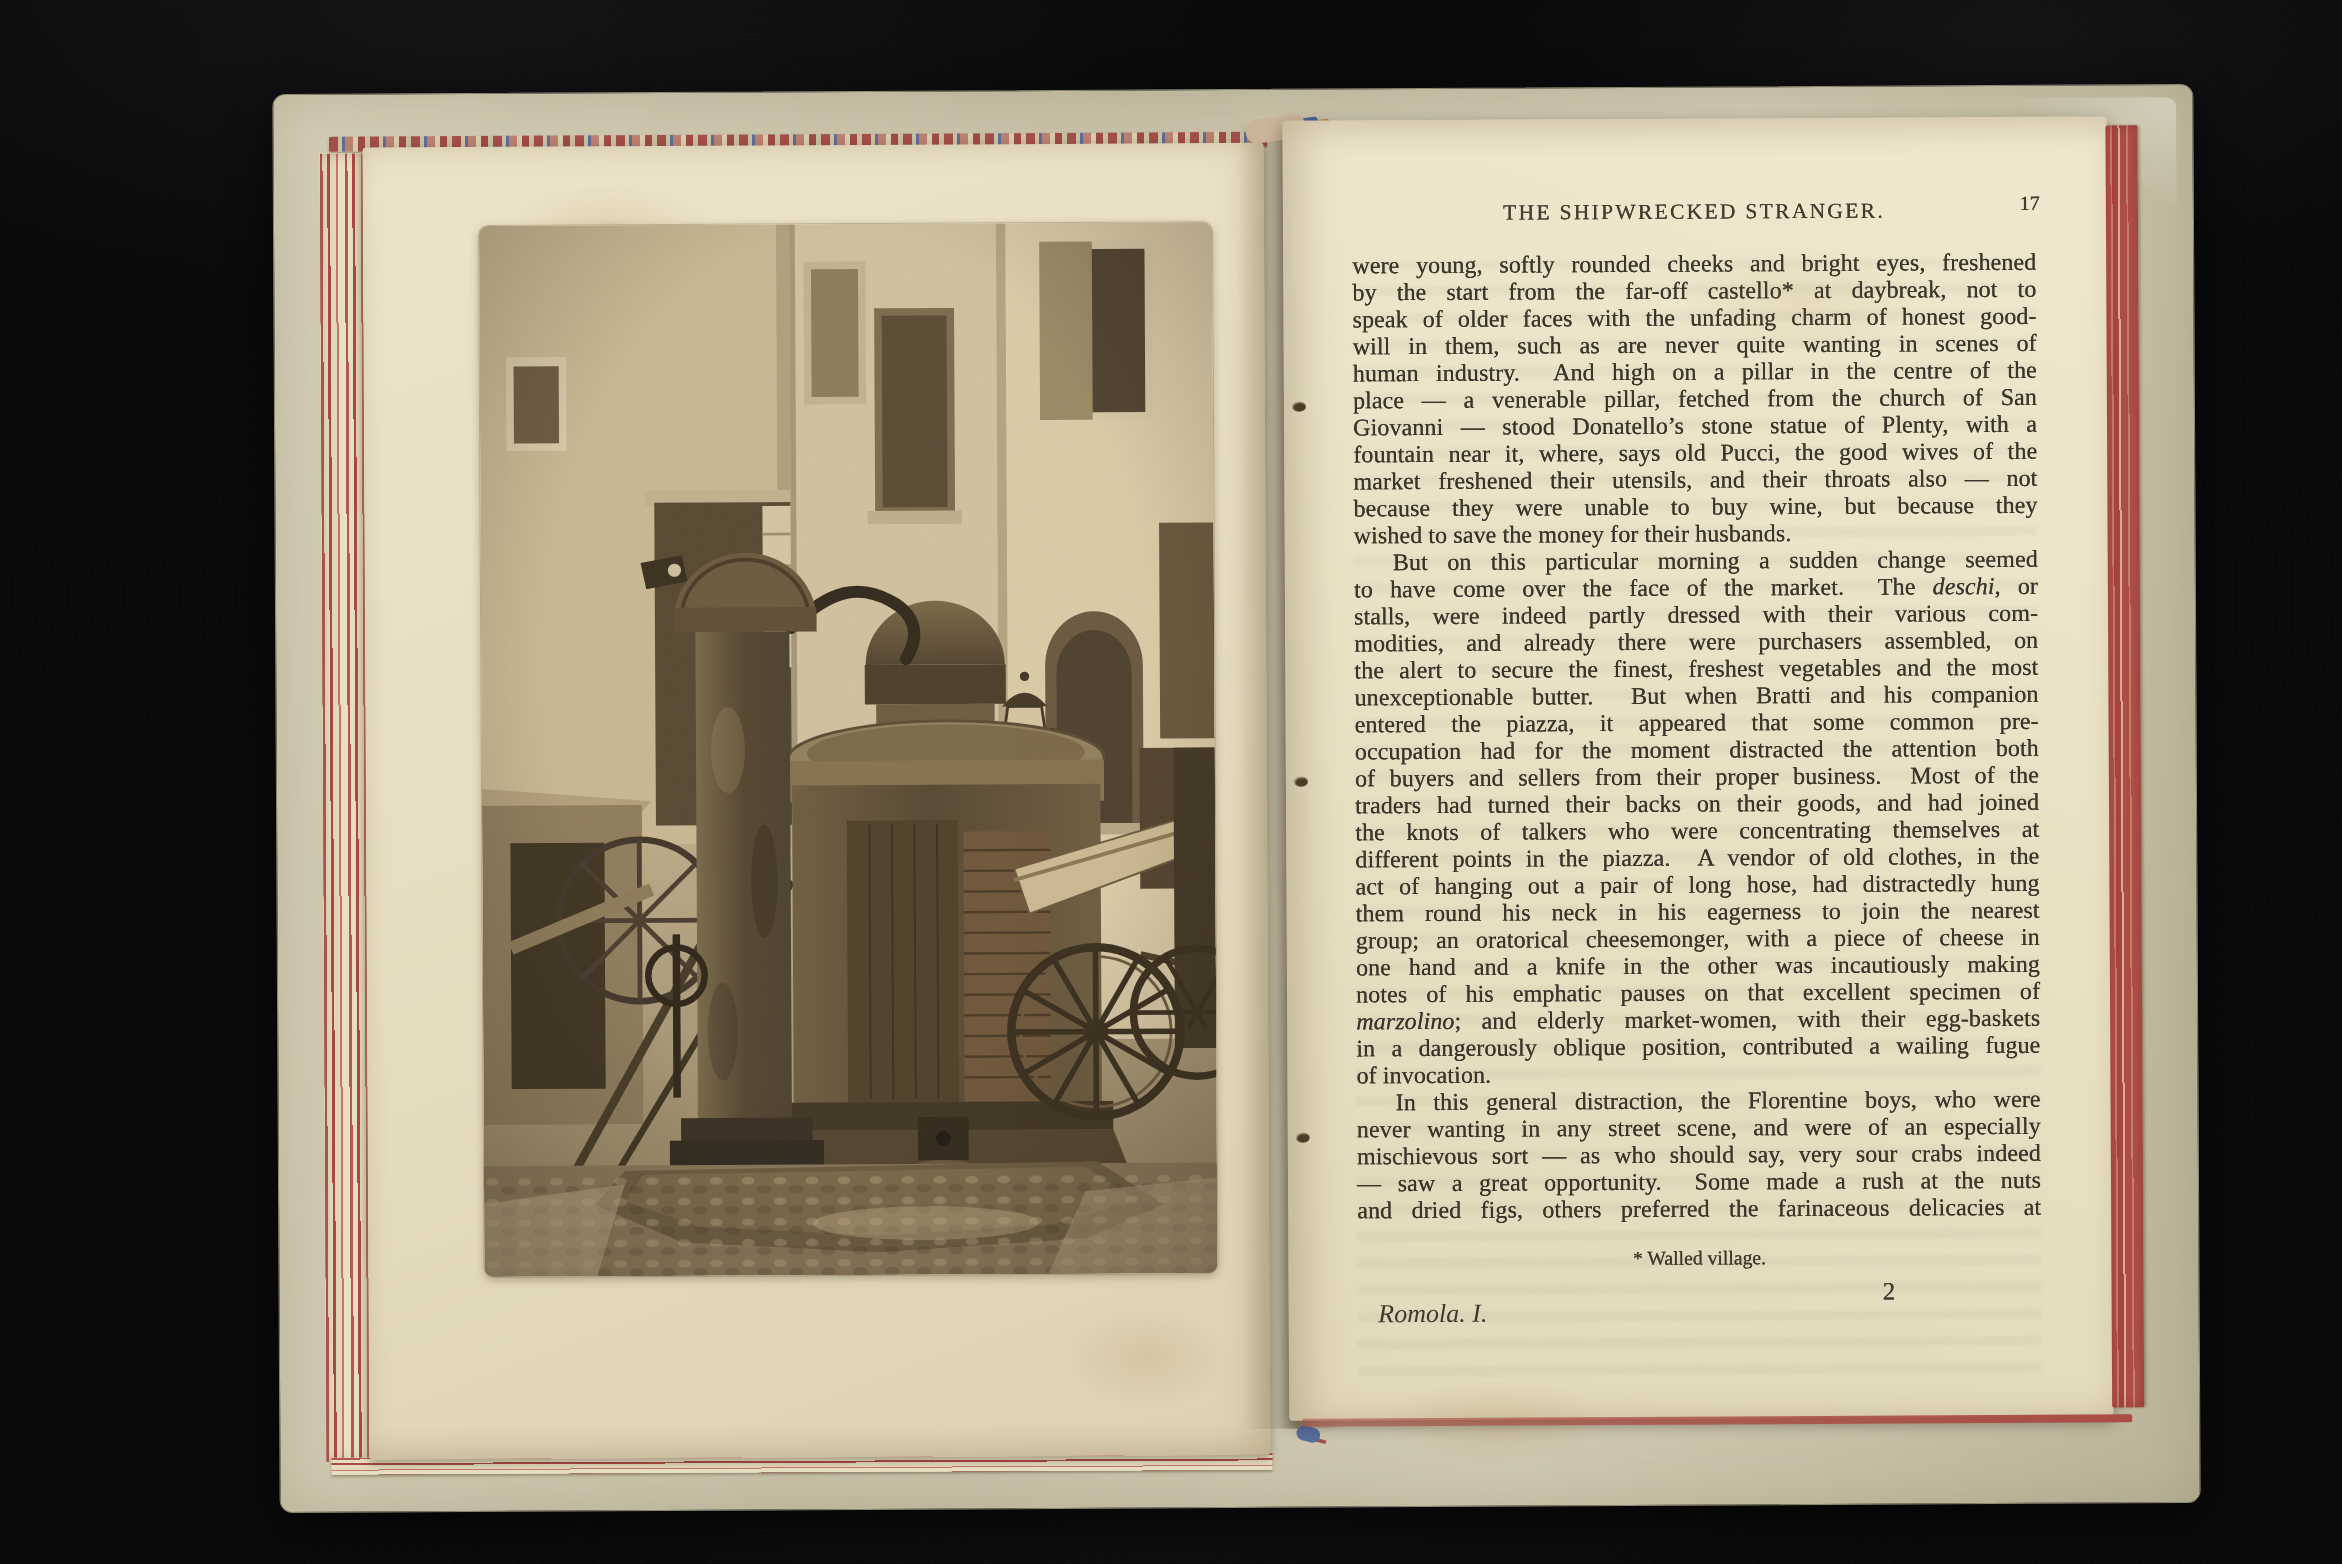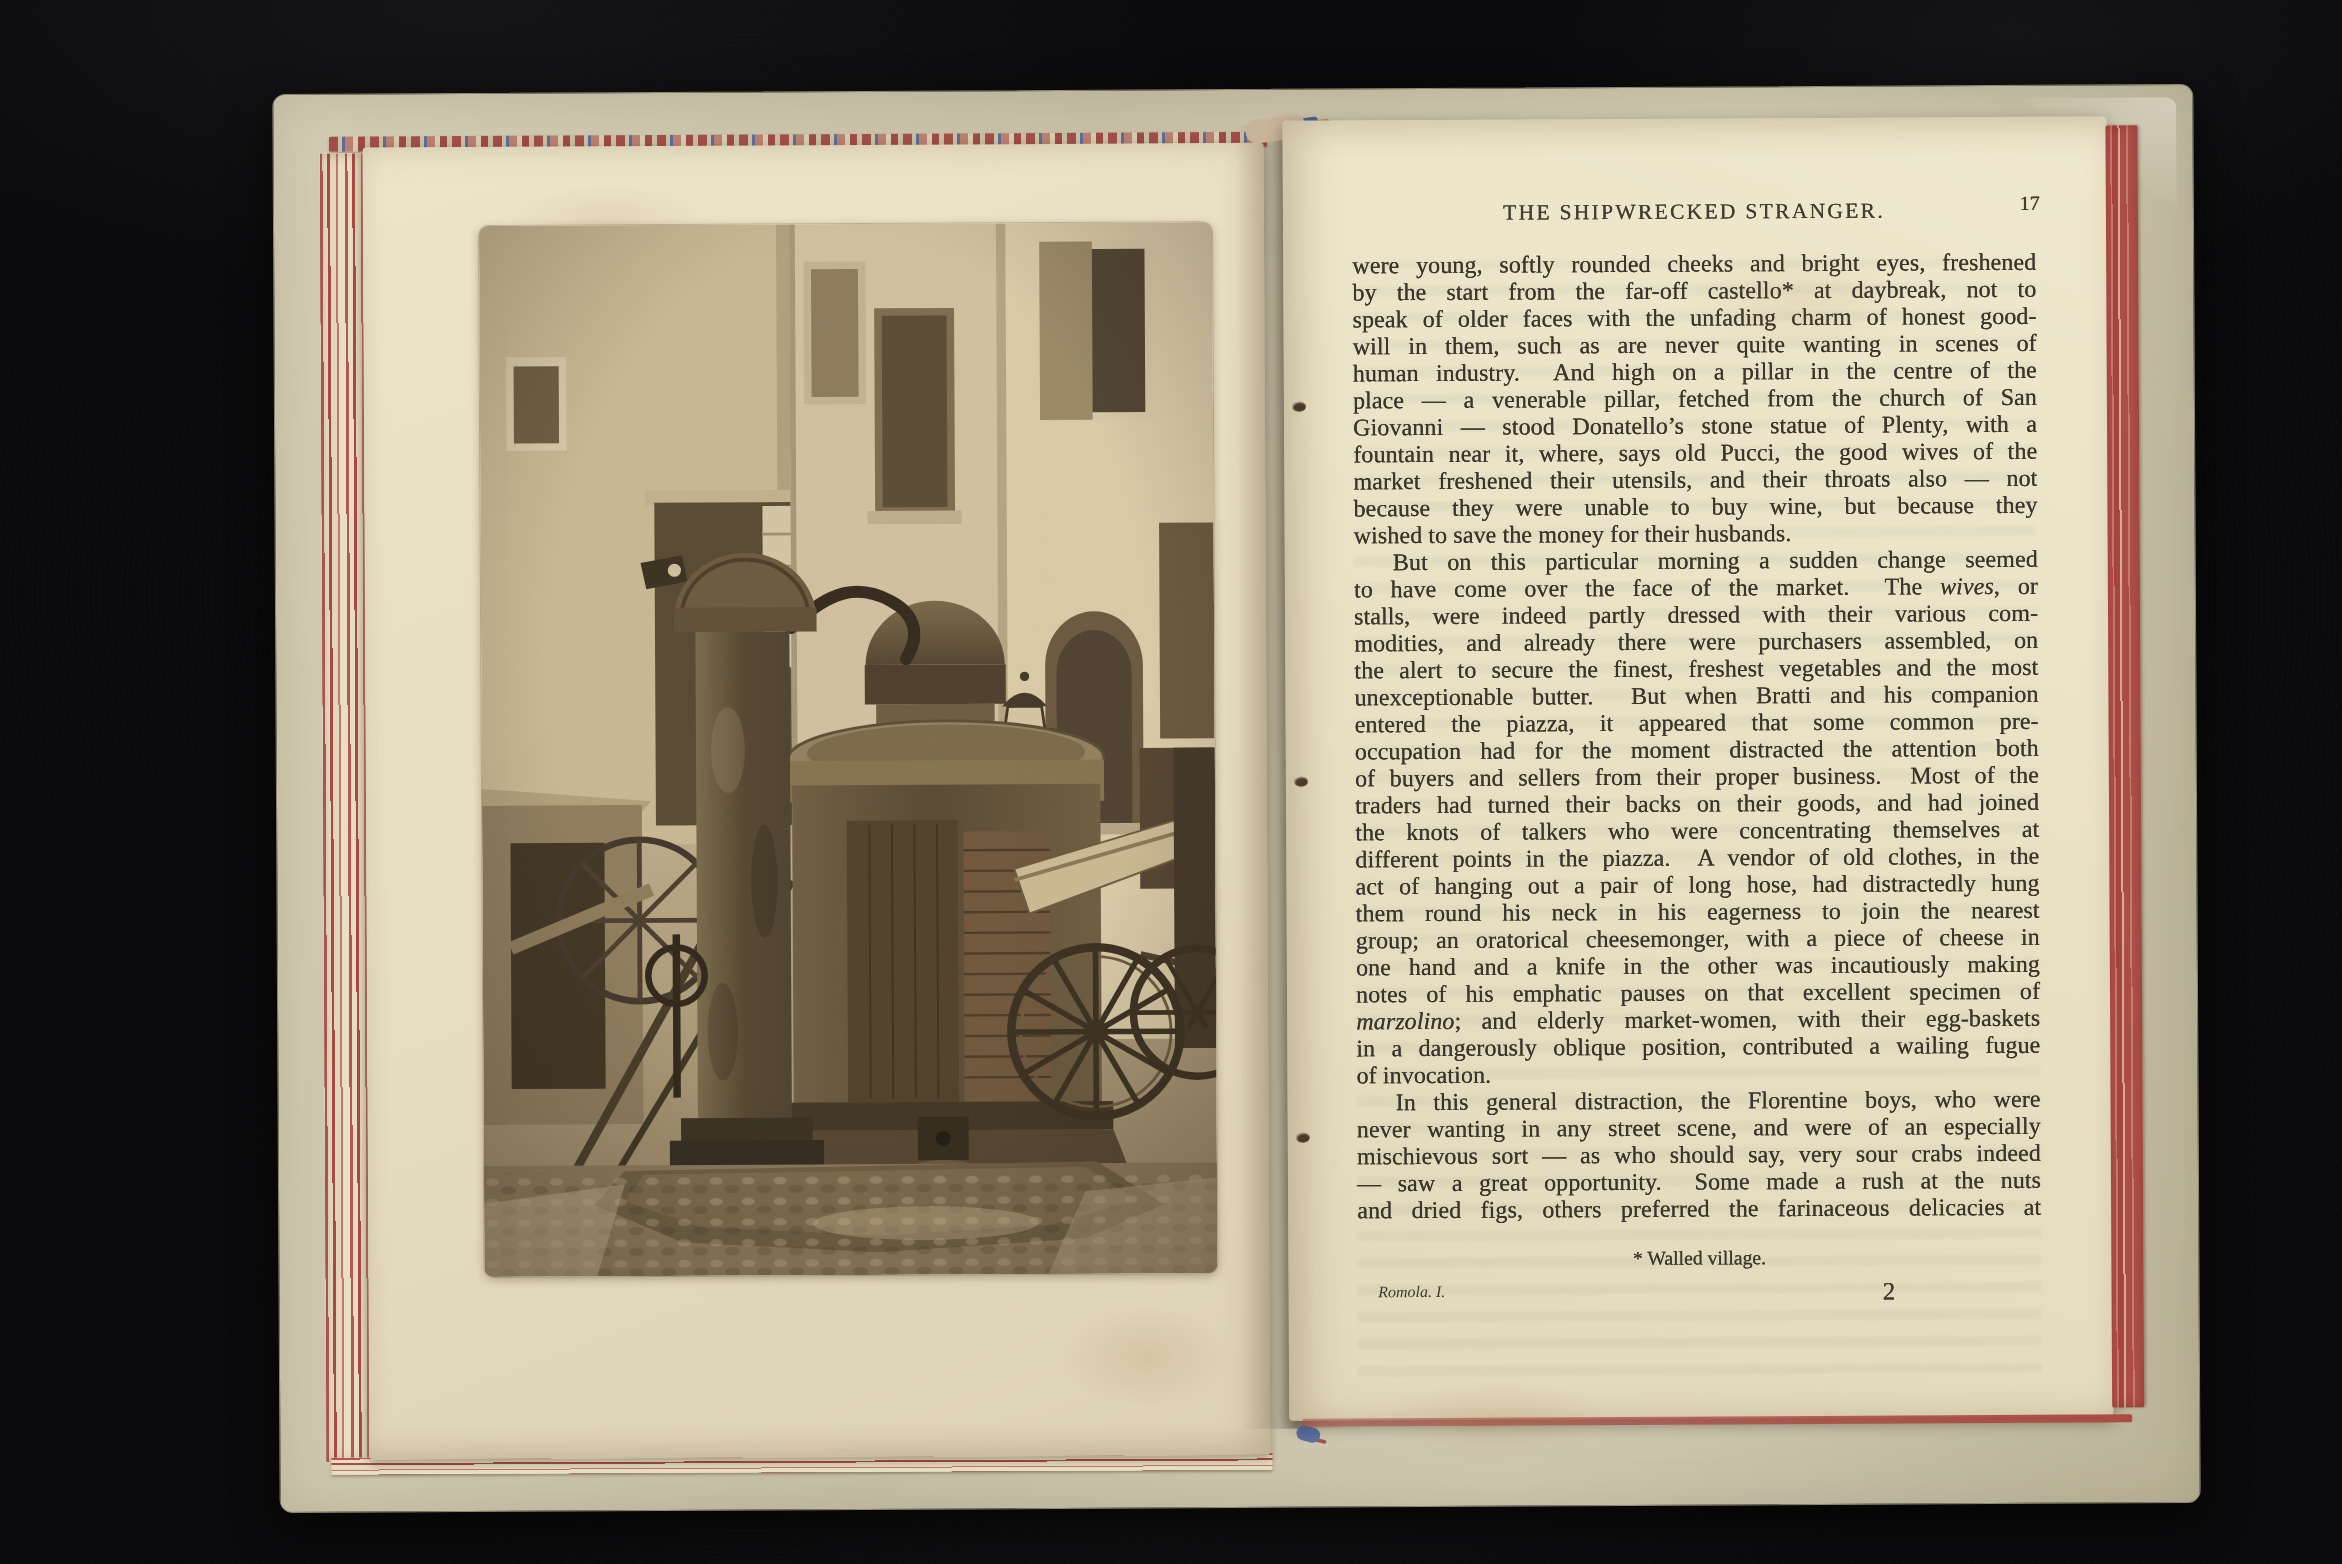--- a/index.html
+++ b/index.html
@@ -64,21 +64,21 @@
   .text-block .line{height:27px;white-space:pre-wrap;text-align:justify;text-align-last:justify;
     text-shadow:0.2px 0 currentColor;letter-spacing:0.1px;}
   .text-block .line.p-end{text-align-last:left;}
   .text-block .line.p-start{text-indent:39px;}
   .ghost{position:absolute;left:69px;top:141px;width:684px;height:1115px;pointer-events:none;
     background:repeating-linear-gradient(0deg, rgba(112,120,98,.075) 0 10.3px, transparent 10.3px 27px);
     filter:blur(1.5px);opacity:.85;}
   .footnote{position:absolute;left:69px;top:1128px;width:684px;text-align:center;font-size:19.7px;
     color:#3f392d;text-shadow:0.2px 0 currentColor;}
   .footer-row{position:absolute;left:69px;top:1160px;width:684px;height:32px;}
-  .sig-title{position:absolute;left:20.6px;top:3px;font-style:italic;font-size:16px;color:#3f392d;}
+  .sig-title{position:absolute;left:20.6px;top:19px;font-style:italic;font-size:26px;color:#3f392d;}
   .sig-num{position:absolute;left:525px;top:0;font-size:25px;color:#3f392d;text-shadow:0.2px 0 currentColor;}
   .fore-edge{position:absolute;left:1833px;top:41px;width:32px;height:1282px;border-radius:1.9px;
     background:repeating-linear-gradient(90deg,#b5514b 0 4.7px,#c97f72 4.7px 6.6px,#a84740 6.6px 12px,#d8ac97 12px 14px,#ad4d47 14px 20.6px,#c4806f 20.6px 22.5px,#b0504a 22.5px 32px);
     box-shadow:inset 0 0 13px rgba(90,25,15,.35), 1.9px 0 2.8px rgba(40,20,10,.3);}
   .bottom-edge-right{position:absolute;left:1023px;top:1330px;width:830px;height:8.4px;
     background:linear-gradient(90deg, rgba(169,76,68,.55), rgba(169,76,68,.85) 60%, #a94c44);
     border-radius:1.9px;}
 </style>
 </head>
 <body>
@@ -314,21 +314,21 @@
           <div class="line">speak of older faces with the unfading charm of honest good-</div>
           <div class="line">will in them, such as are never quite wanting in scenes of</div>
           <div class="line">human industry.  And high on a pillar in the centre of the</div>
           <div class="line">place — a venerable pillar, fetched from the church of San</div>
           <div class="line">Giovanni — stood Donatello’s stone statue of Plenty, with a</div>
           <div class="line">fountain near it, where, says old Pucci, the good wives of the</div>
           <div class="line">market freshened their utensils, and their throats also — not</div>
           <div class="line">because they were unable to buy wine, but because they</div>
           <div class="line p-end">wished to save the money for their husbands.</div>
           <div class="line p-start">But on this particular morning a sudden change seemed</div>
-          <div class="line">to have come over the face of the market.  The <i>wives</i>, or</div>
+          <div class="line">to have come over the face of the market.  The <i>deschi</i>, or</div>
           <div class="line">stalls, were indeed partly dressed with their various com-</div>
           <div class="line">modities, and already there were purchasers assembled, on</div>
           <div class="line">the alert to secure the finest, freshest vegetables and the most</div>
           <div class="line">unexceptionable butter.  But when Bratti and his companion</div>
           <div class="line">entered the piazza, it appeared that some common pre-</div>
           <div class="line">occupation had for the moment distracted the attention both</div>
           <div class="line">of buyers and sellers from their proper business.  Most of the</div>
           <div class="line">traders had turned their backs on their goods, and had joined</div>
           <div class="line">the knots of talkers who were concentrating themselves at</div>
           <div class="line">different points in the piazza.  A vendor of old clothes, in the</div>

